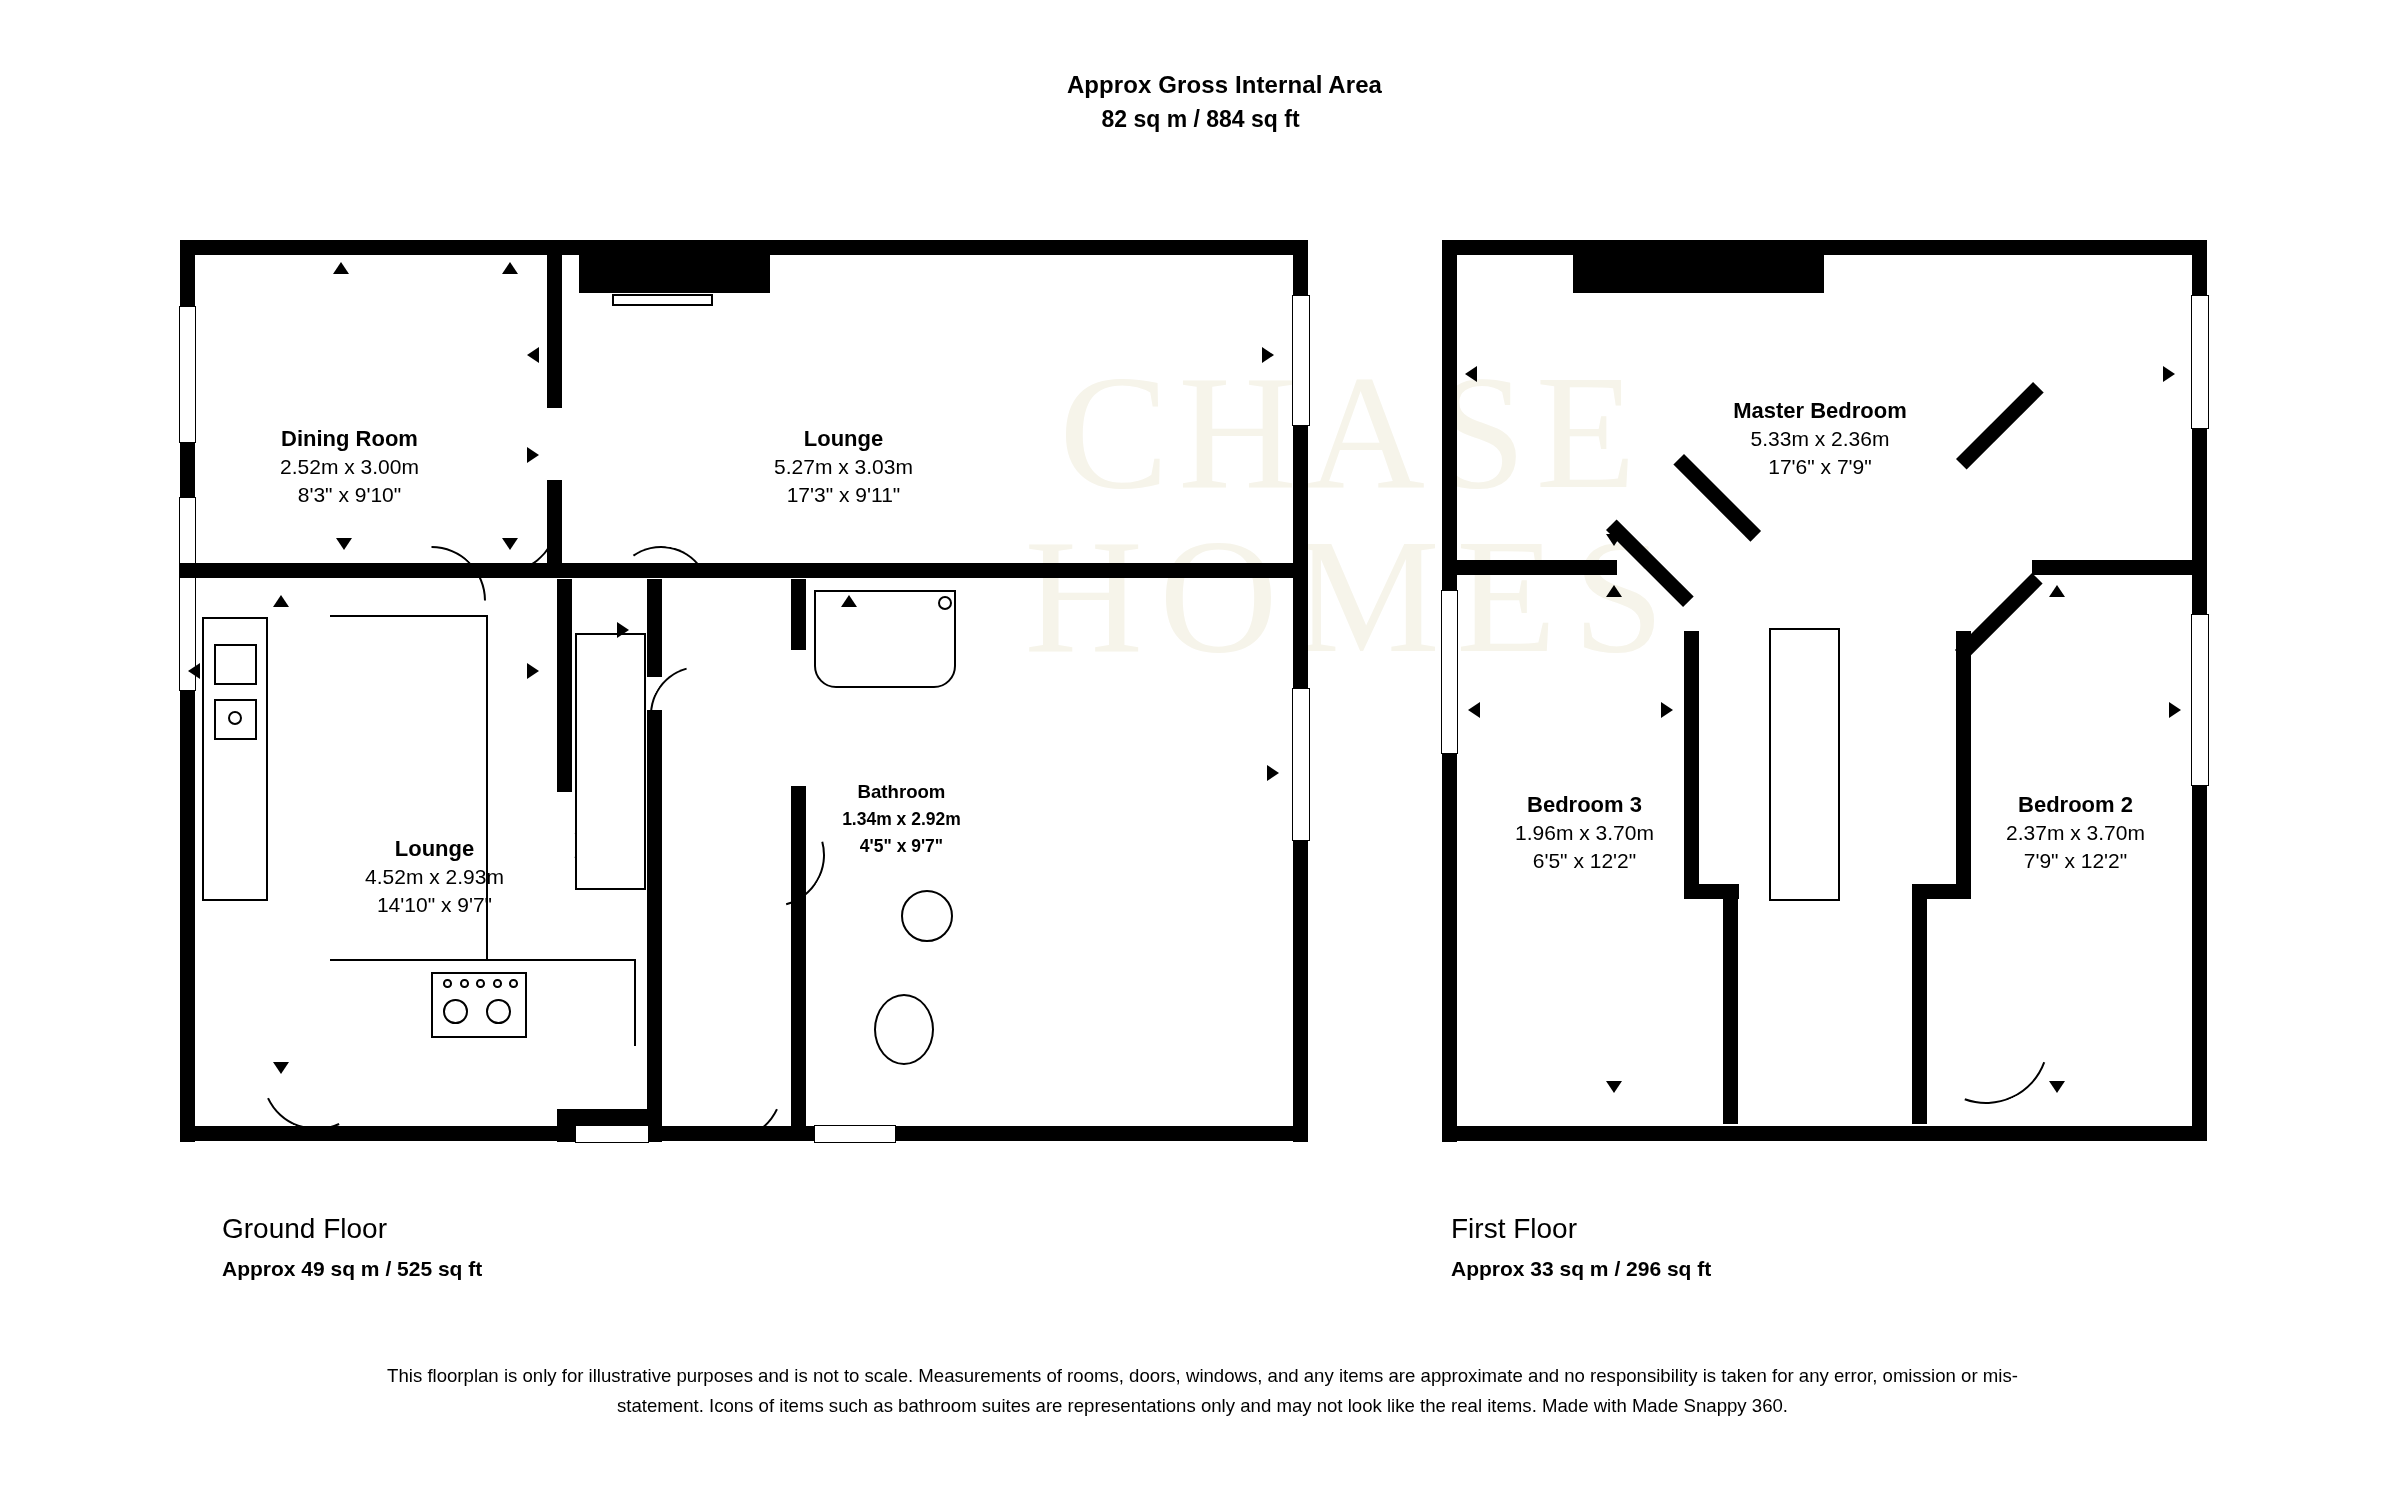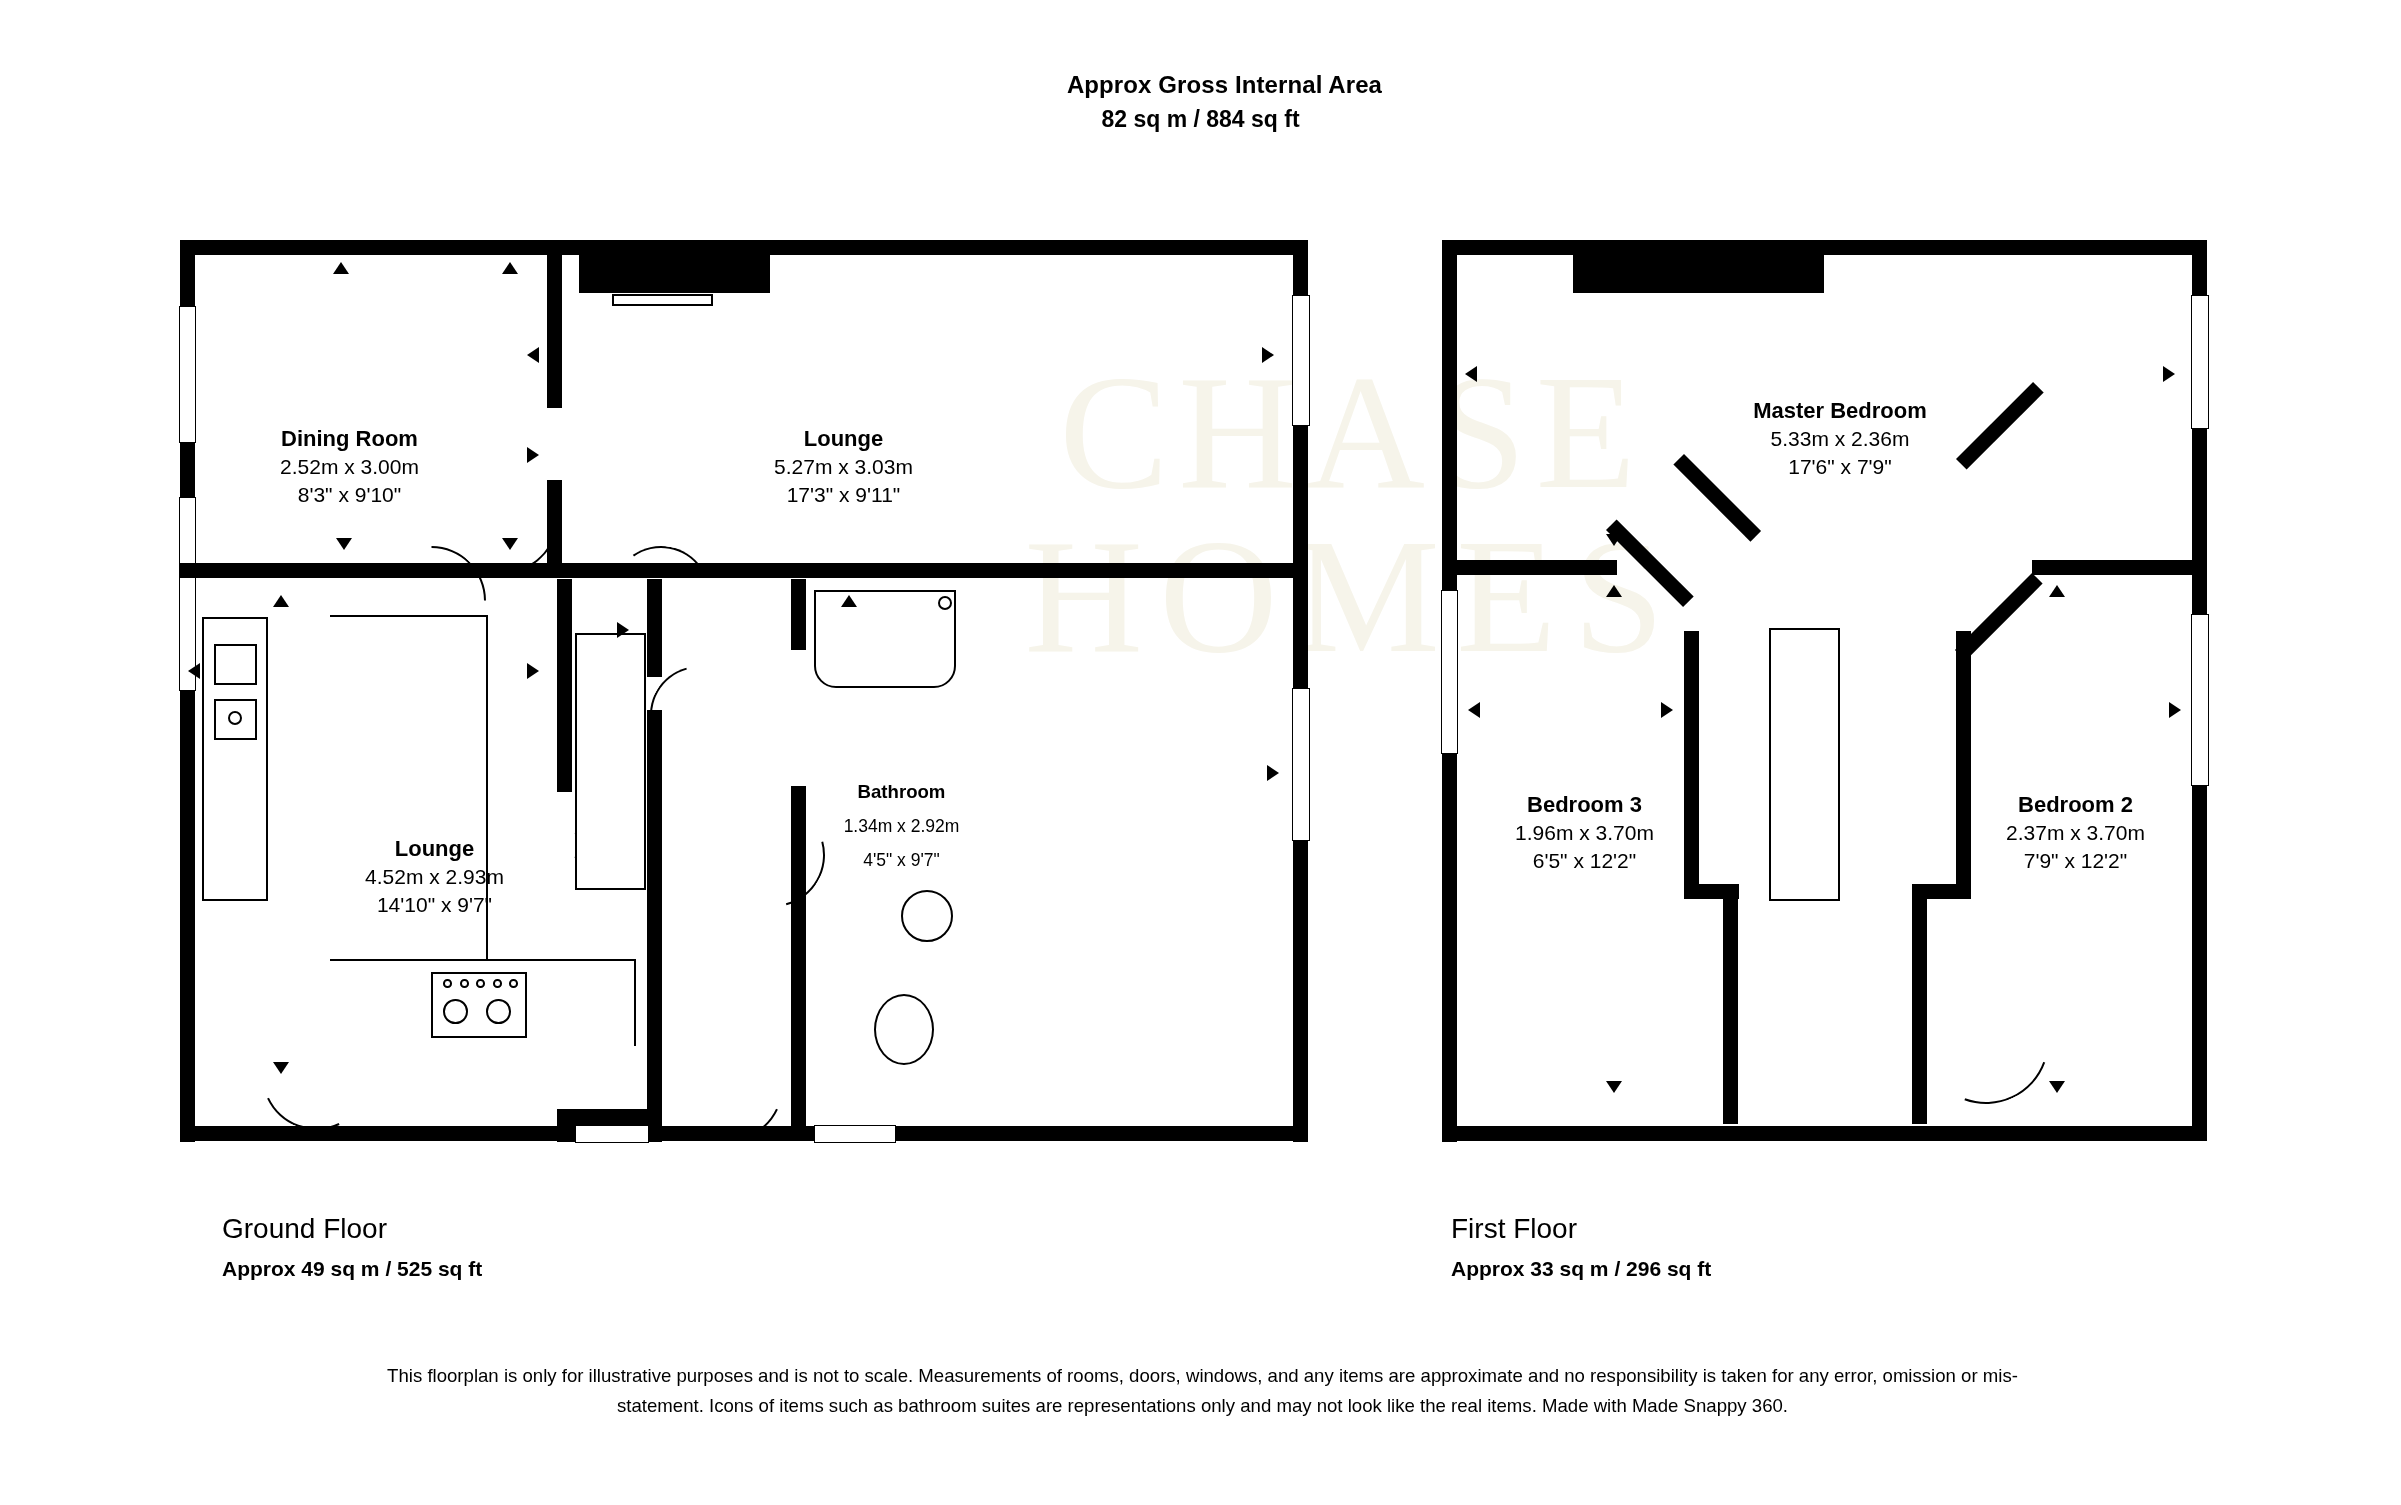--- a/index.html
+++ b/index.html
@@ -66,21 +66,21 @@
     text-align: center;
     z-index: 6;
     white-space: nowrap;
   }
   .room-label .nm { font-size: 22px; font-weight: bold; }
   .room-label .d1,
   .room-label .d2 { font-size: 21px; margin-top: 3.3px; }
 
   .room-label.small .nm { font-size: 18.6px; font-weight: bold; }
   .room-label.small .d1,
-  .room-label.small .d2 { font-size: 17.5px; margin-top: 13px; }
+  .room-label.small .d2 { font-size: 17.5px; margin-top: 6px; font-weight: bold; }
 
   
   .arr { position: absolute; width: 0; height: 0; z-index: 6; }
   .arr.up    { border-left: 8.2px solid transparent; border-right: 8.2px solid transparent; border-bottom: 12px solid #000; }
   .arr.down  { border-left: 8.2px solid transparent; border-right: 8.2px solid transparent; border-top: 12px solid #000; }
   .arr.left  { border-top: 8.2px solid transparent; border-bottom: 8.2px solid transparent; border-right: 12px solid #000; }
   .arr.right { border-top: 8.2px solid transparent; border-bottom: 8.2px solid transparent; border-left: 12px solid #000; }
 
   
   .door-arc {
@@ -295,21 +295,21 @@
   <div class="arr right" style="left:721px; top:126px;"></div>
   <div class="arr down" style="left:164px; top:294px;"></div>
   <div class="arr up" style="left:164px; top:345px;"></div>
   <div class="arr up" style="left:607px; top:345px;"></div>
   <div class="arr down" style="left:164px; top:841px;"></div>
   <div class="arr down" style="left:607px; top:841px;"></div>
   <div class="arr left" style="left:26px; top:462px;"></div>
   <div class="arr right" style="left:219px; top:462px;"></div>
   <div class="arr right" style="left:727px; top:462px;"></div>
 
-  <div class="room-label" style="left:256px; top:158px; width:284px;">
+  <div class="room-label" style="left:236px; top:158px; width:284px;">
     <div class="nm">Master Bedroom</div>
     <div class="d1">5.33m x 2.36m</div>
     <div class="d2">17'6" x 7'9"</div>
   </div>
 
   <div class="room-label" style="left:44px; top:552px; width:197px;">
     <div class="nm">Bedroom 3</div>
     <div class="d1">1.96m x 3.70m</div>
     <div class="d2">6'5" x 12'2"</div>
   </div>

